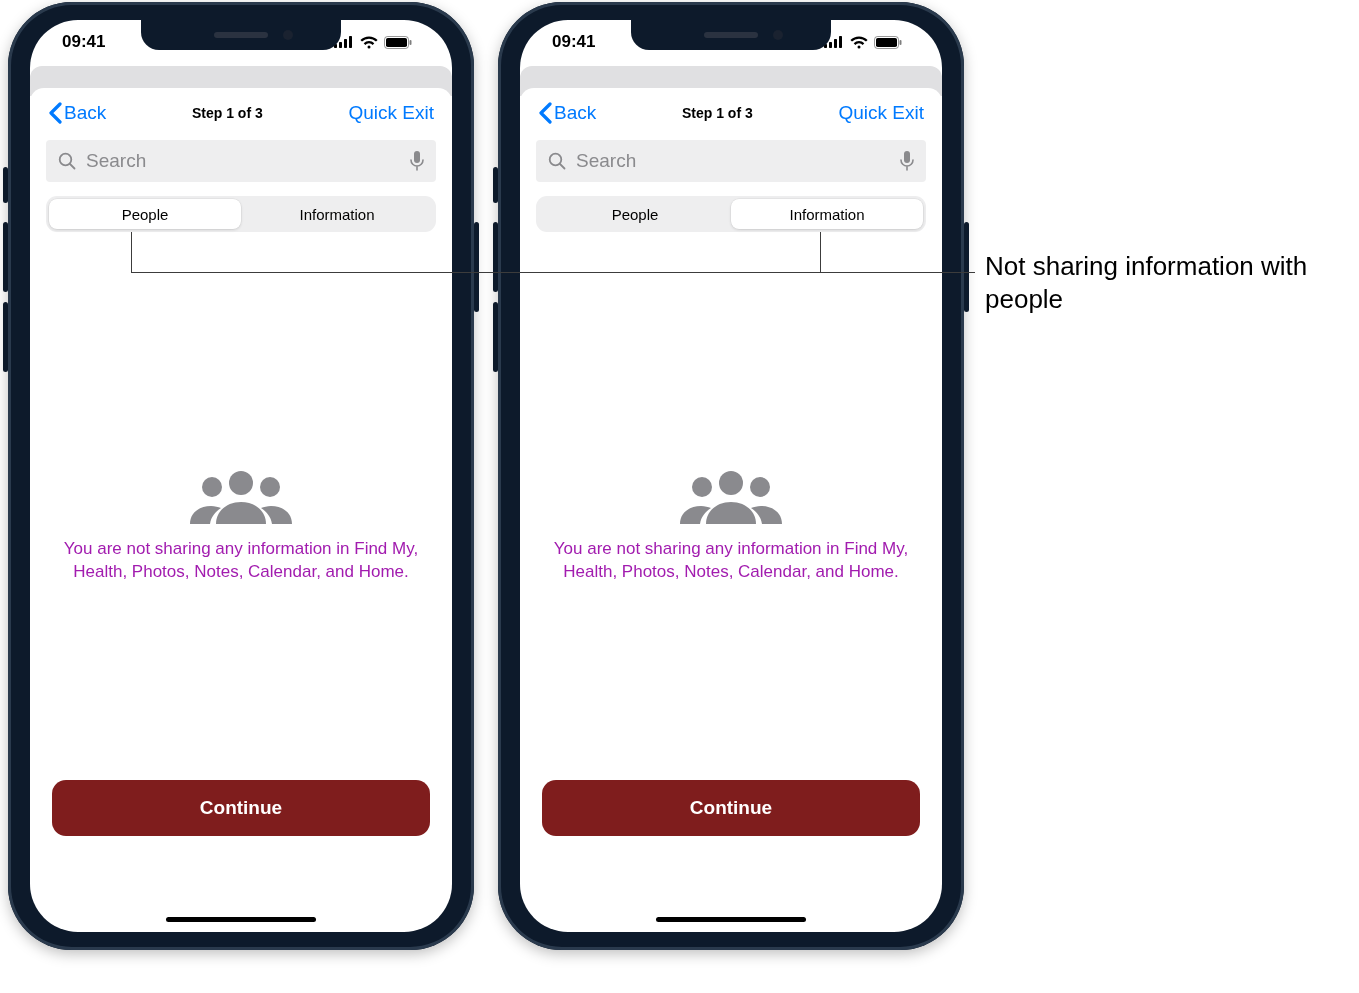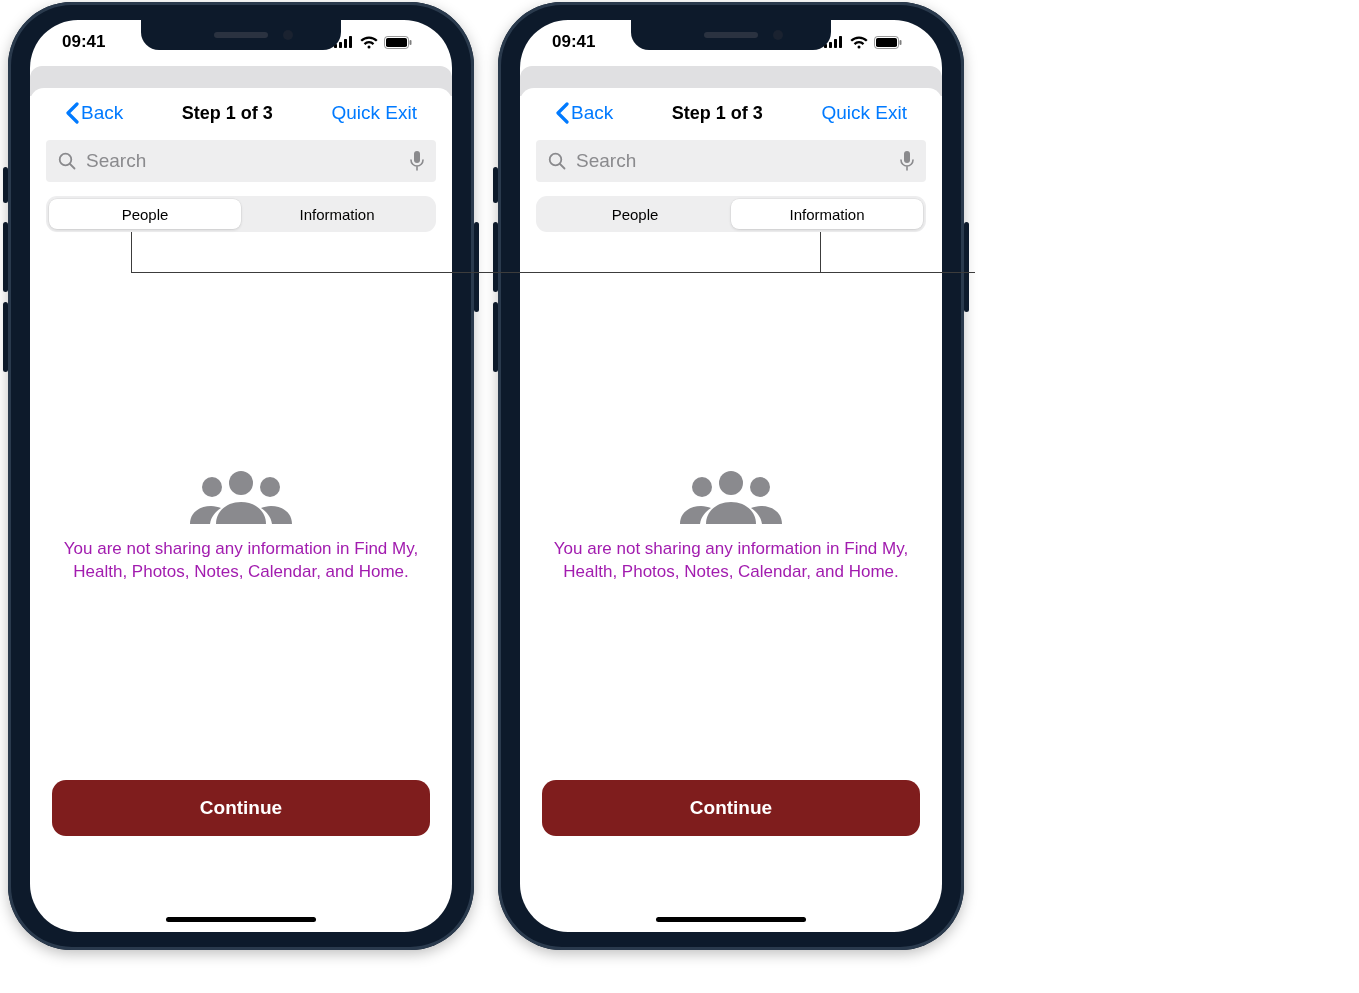--- a/index.html
+++ b/index.html
@@ -67,27 +67,27 @@
     position:absolute; top:46px; left:0; right:0; height:30px;
     background:#e0e0e2;
     border-top-left-radius:12px; border-top-right-radius:12px;
   }
 
   
   .navbar {
     position:absolute; top:68px; left:0; right:0;
     background:#fff;
     border-top-left-radius:14px; border-top-right-radius:14px;
-    padding:14px 35px 10px;
+    padding:14px 18px 10px;
     display:flex; align-items:center; justify-content:space-between;
     z-index:3;
   }
   .nav-back { display:flex; align-items:center; gap:2px; color:#007aff; font-size:19px; }
   .nav-back svg { display:block; }
-  .nav-title { font-weight:600; font-size:18px; }
+  .nav-title { font-weight:600; font-size:14px; }
   .nav-right { color:#007aff; font-size:19px; }
 
   
   .content { position:absolute; top:120px; left:0; right:0; bottom:0; padding:0 16px; }
 
   .searchbar {
     background:#eeeeef;
     border-radius:4px;
     height:42px;
     display:flex; align-items:center;
@@ -325,14 +325,15 @@
       <div class="home-ind"></div>
     </div>
   </div>
 
   <div class="callout-line" style="left:131px; top:232px; width:1px; height:40px;"></div>
 
   <div class="callout-line" style="left:820px; top:232px; width:1px; height:40px;"></div>
 
   <div class="callout-line" style="left:131px; top:272px; width:844px; height:1px;"></div>
 
+  <div class="callout-text" style="left:985px; top:250px;">Not sharing information with people</div>
 
 </div>
 
 </body></html>

